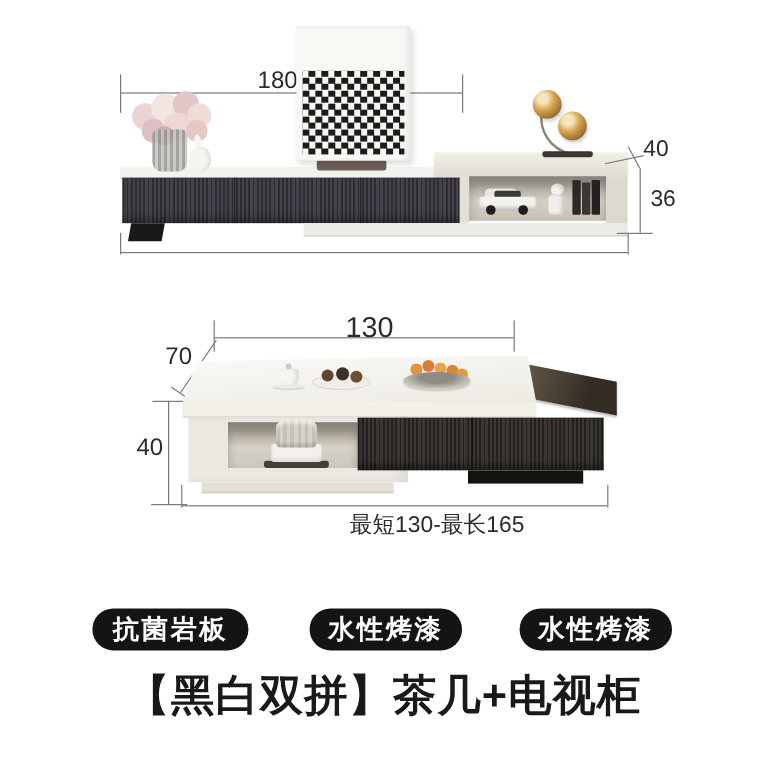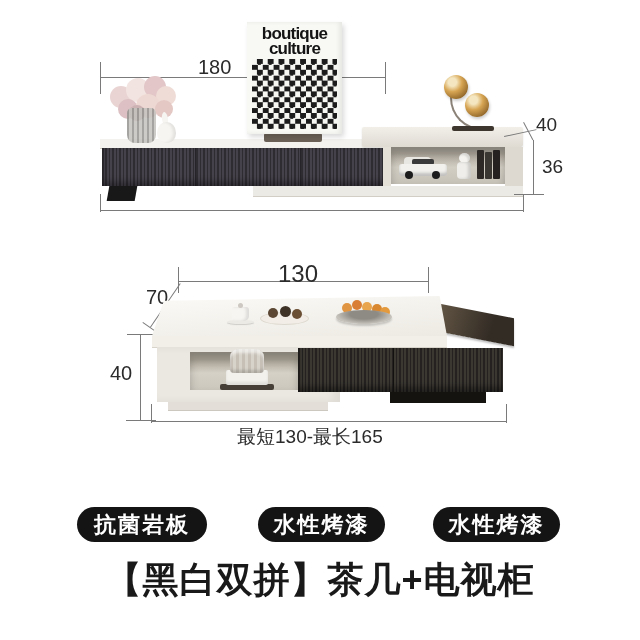--- a/index.html
+++ b/index.html
@@ -3,21 +3,21 @@
 <meta charset="utf-8">
 <style>
   html,body{margin:0;padding:0;background:#ffffff;}
   .stage{
     position:relative;width:640px;height:640px;background:#ffffff;overflow:hidden;
     font-family:"Liberation Sans","DejaVu Sans",sans-serif;color:#2b2b2b;
   }
   
   .dim-line{position:absolute;background:#7a7a7a;height:1px;}
   .dim-vline{position:absolute;background:#7a7a7a;width:1px;}
-  .dim-text{position:absolute;font-size:19px;color:#2b2b2b;text-align:left;white-space:nowrap;}
+  .dim-text{position:absolute;font-size:19px;color:#2b2b2b;text-align:right;white-space:nowrap;}
   .rot{transform-origin:0 0;}
   
   .poster{position:absolute;left:247px;top:22px;width:95px;height:112px;background:#f8f8f5;
           box-shadow:2px 3px 5px rgba(0,0,0,.15), inset -3px 0 4px rgba(0,0,0,.07);}
   .poster-title{font-weight:bold;font-size:17px;line-height:15px;letter-spacing:-0.8px;
           text-align:center;color:#141414;padding-top:4px;}
   .poster-checker{position:absolute;left:5px;right:5px;top:37px;bottom:5px;
           background:repeating-conic-gradient(#1c1c1c 0% 25%, #f6f6f3 0% 50%) 0 0 / 10.8px 10.8px;}
   .poster-stand{position:absolute;left:264px;top:133px;width:58px;height:9px;background:#6b6157;border-radius:2px;}
   .tv-left-top{position:absolute;left:100px;top:139px;width:290px;height:9px;background:#f4f2ee;border-bottom:1px solid #cfccc4;}
@@ -140,24 +140,20 @@
     <span class="petal" style="left:136px;top:94px;width:24px;height:24px;background:#eed8d3;"></span>
     <span class="petal" style="left:155px;top:100px;width:18px;height:18px;background:#e3c8c4;"></span>
     <span class="petal" style="left:129px;top:105px;width:16px;height:16px;background:#cdb2b4;"></span>
   </div>
   <div class="vase"></div>
   <div class="rabbit-ear"></div>
   <div class="rabbit-body"></div>
 
   <div class="poster-stand"></div>
   <div class="poster">
-    <div class="poster-title">
-      <div>boutique</div>
-      <div>culture</div>
-    </div>
     <div class="poster-checker"></div>
   </div>
 
   <div class="dim-line rot" style="left:504px;top:136px;width:33px;transform:rotate(-12deg);"></div>
   <div class="dim-line rot" style="left:524px;top:122px;width:20px;transform:rotate(62deg);"></div>
   <div class="dim-text" style="left:536px;top:114px;">40</div>
   <div class="dim-vline" style="left:533px;top:140px;height:54px;"></div>
   <div class="dim-line" style="left:514px;top:194px;width:30px;"></div>
   <div class="dim-text" style="left:542px;top:156px;">36</div>
 
@@ -165,21 +161,21 @@
   <div class="dim-vline" style="left:100px;top:194px;height:18px;"></div>
   <div class="dim-vline" style="left:523px;top:194px;height:18px;"></div>
 
   <div class="dim-line" style="left:178px;top:281px;width:250px;"></div>
   <div class="dim-vline" style="left:178px;top:267px;height:26px;"></div>
   <div class="dim-vline" style="left:428px;top:267px;height:26px;"></div>
   <div class="dim-text" style="left:278px;top:260px;width:50px;font-size:24px;">130</div>
 
   <div class="dim-line rot" style="left:150px;top:327px;width:53px;transform:rotate(-55.7deg);"></div>
   <div class="dim-line rot" style="left:143px;top:322px;width:14px;transform:rotate(35deg);"></div>
-  <div class="dim-text" style="left:146px;top:286px;width:26px;font-size:20px;">70</div>
+  <div class="dim-text" style="left:134px;top:286px;width:26px;font-size:20px;">70</div>
 
   <div class="dim-vline" style="left:140px;top:334px;height:87px;"></div>
   <div class="dim-line" style="left:127px;top:334px;width:28px;"></div>
   <div class="dim-line" style="left:126px;top:420px;width:30px;"></div>
   <div class="dim-text" style="left:110px;top:362px;width:26px;font-size:20px;">40</div>
 
   <div class="ct-dark-top"></div>
   <div class="ct-topsurface"></div>
   <div class="ct-topface"></div>
   <div class="ct-body"></div>

